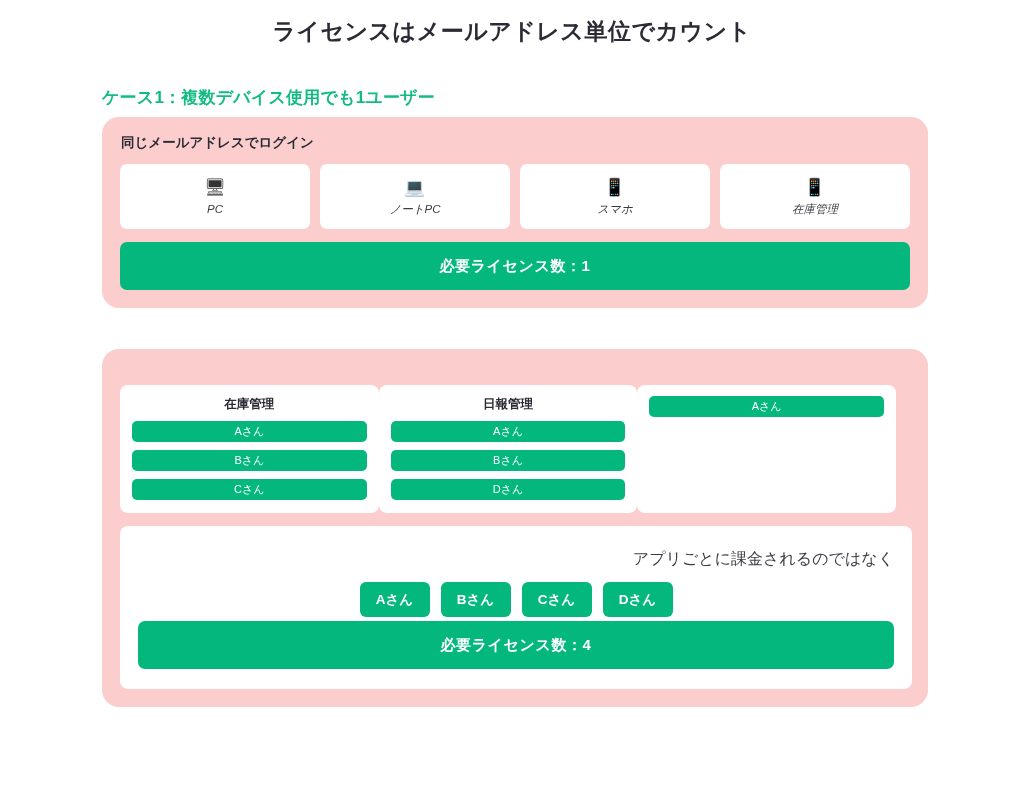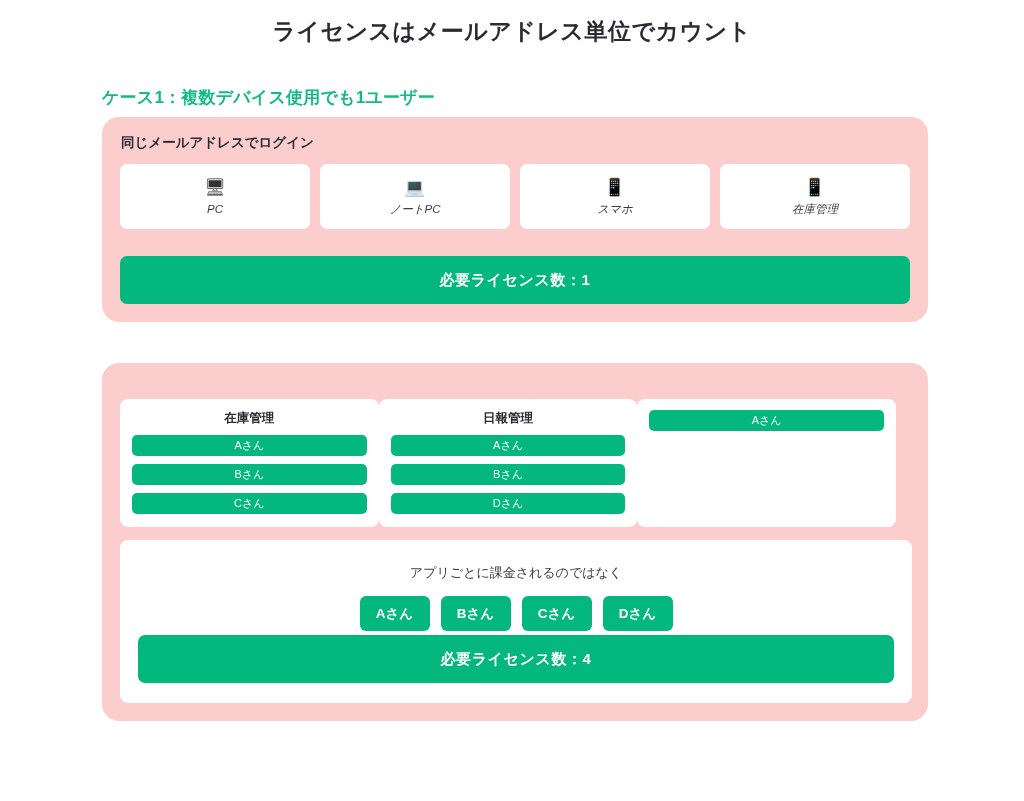--- a/index.html
+++ b/index.html
@@ -99,21 +99,21 @@
     border-radius: 7px;
     color: #ffffff;
     font-weight: bold;
     font-size: 15px;
     text-align: center;
     line-height: 48px;
     height: 48px;
     letter-spacing: 0.6px;
   }
   .case1-license {
-    margin: 27px 18px 0 18px;
+    margin: 13px 18px 0 18px;
   }
 
   .case1-panel-bottom { height: 18px; }
 
   
   .apps-row {
     display: flex;
     padding: 36px 32px 0 18px;
   }
   .app-card {
@@ -146,22 +146,22 @@
 
   
   .summary-card {
     background: #ffffff;
     border-radius: 8px;
     margin: 13px 16px 0 18px;
     padding: 24px 18px 20px 18px;
     box-sizing: border-box;
   }
   .summary-note {
-    text-align: center;
-    font-size: 13px;
+    text-align: right;
+    font-size: 16px;
     color: #3b3b44;
     line-height: 18px;
   }
   .chip-row {
     display: flex;
     justify-content: center;
     gap: 11px;
     margin-top: 14px;
   }
   .chip {

